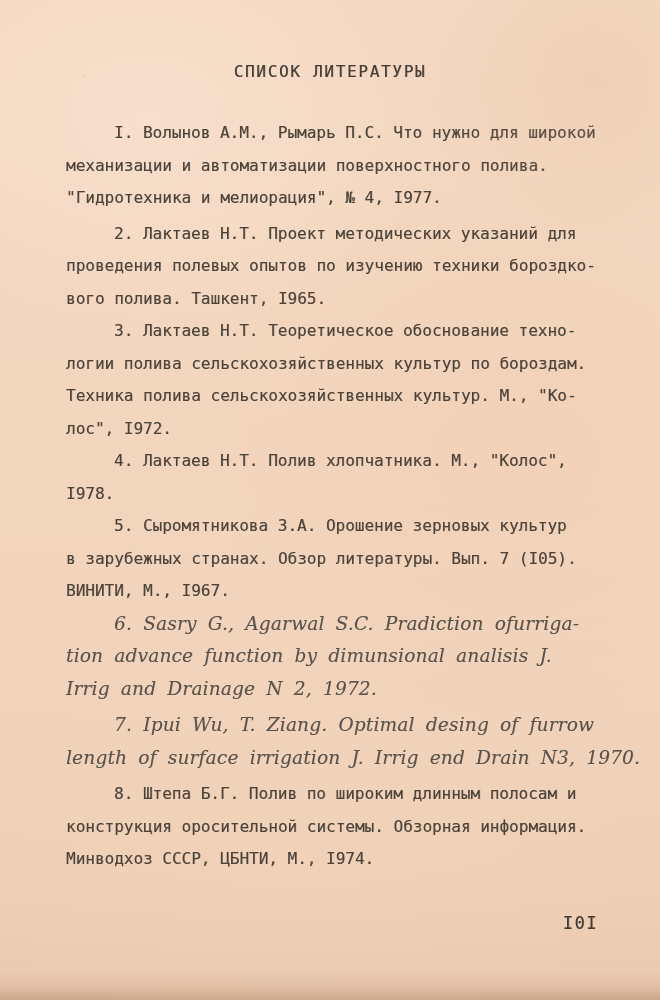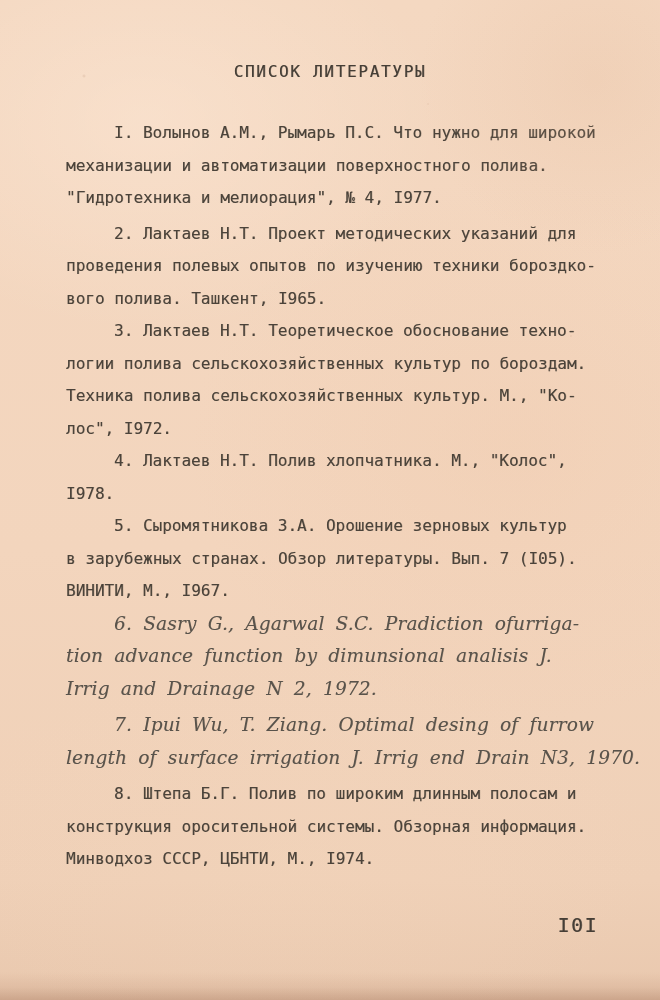--- a/index.html
+++ b/index.html
@@ -66,21 +66,21 @@
     font-size: 18.5px;
     letter-spacing: 0.2px;
     word-spacing: 5px;
     color: #59534b;
     text-shadow: 0.4px 0 0 rgba(89,83,75,0.35);
   }
   .pagenum {
     position: absolute;
     top: 913px;
     right: 62px;
-    font-size: 20px;
+    font-size: 17px;
     letter-spacing: 1.5px;
     color: #453e36;
     text-shadow: 0.5px 0 0 rgba(69,62,54,0.55);
   }
 </style>
 </head>
 <body>
 
 <div class="paper">
 

